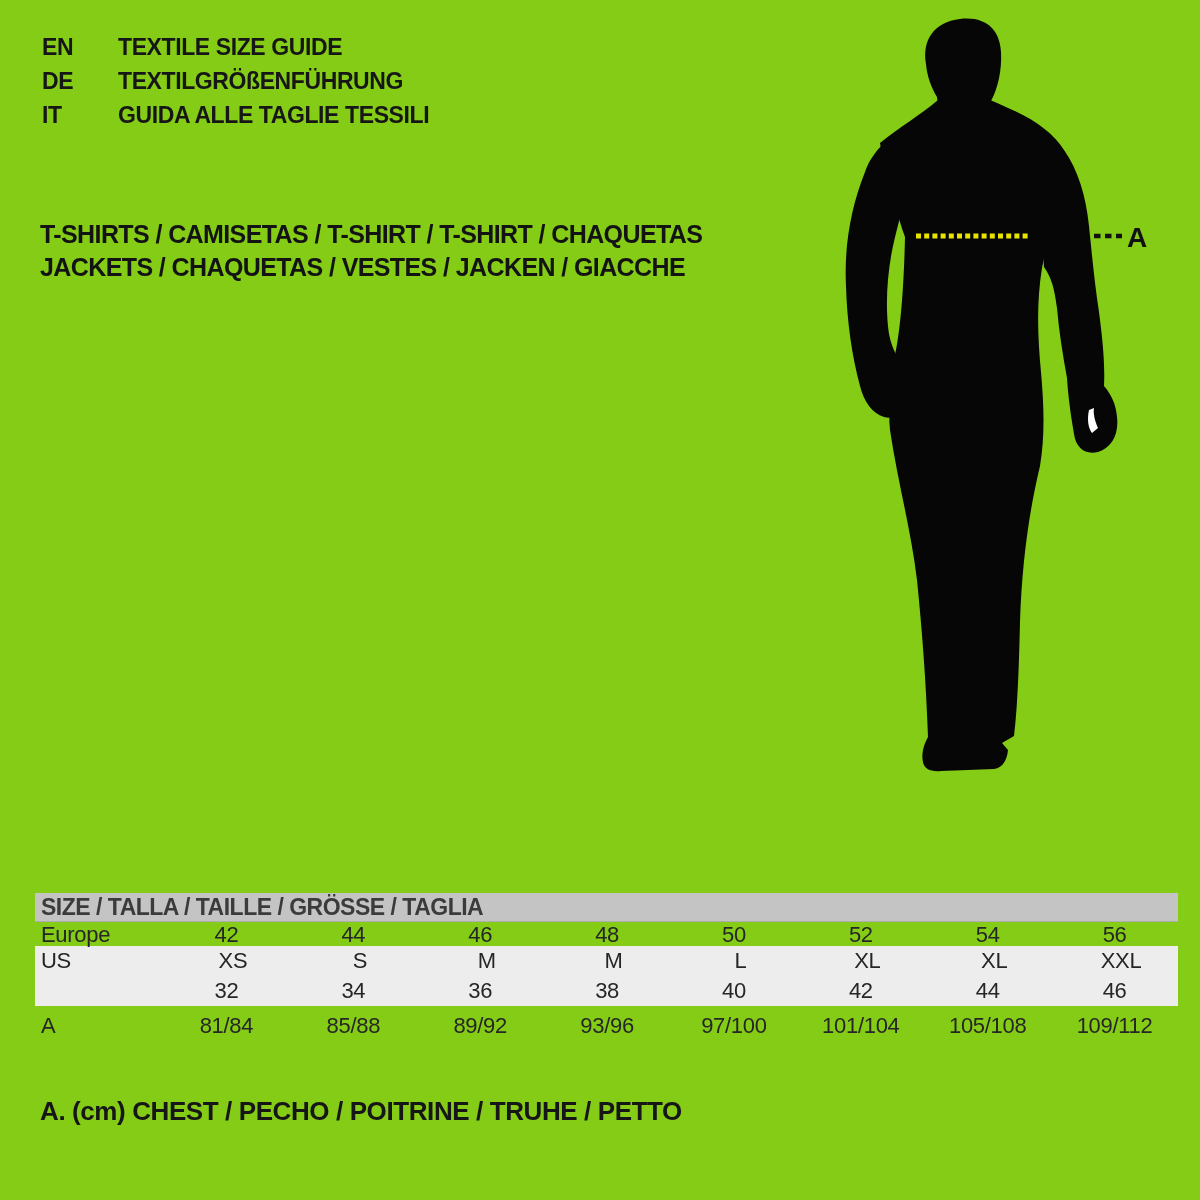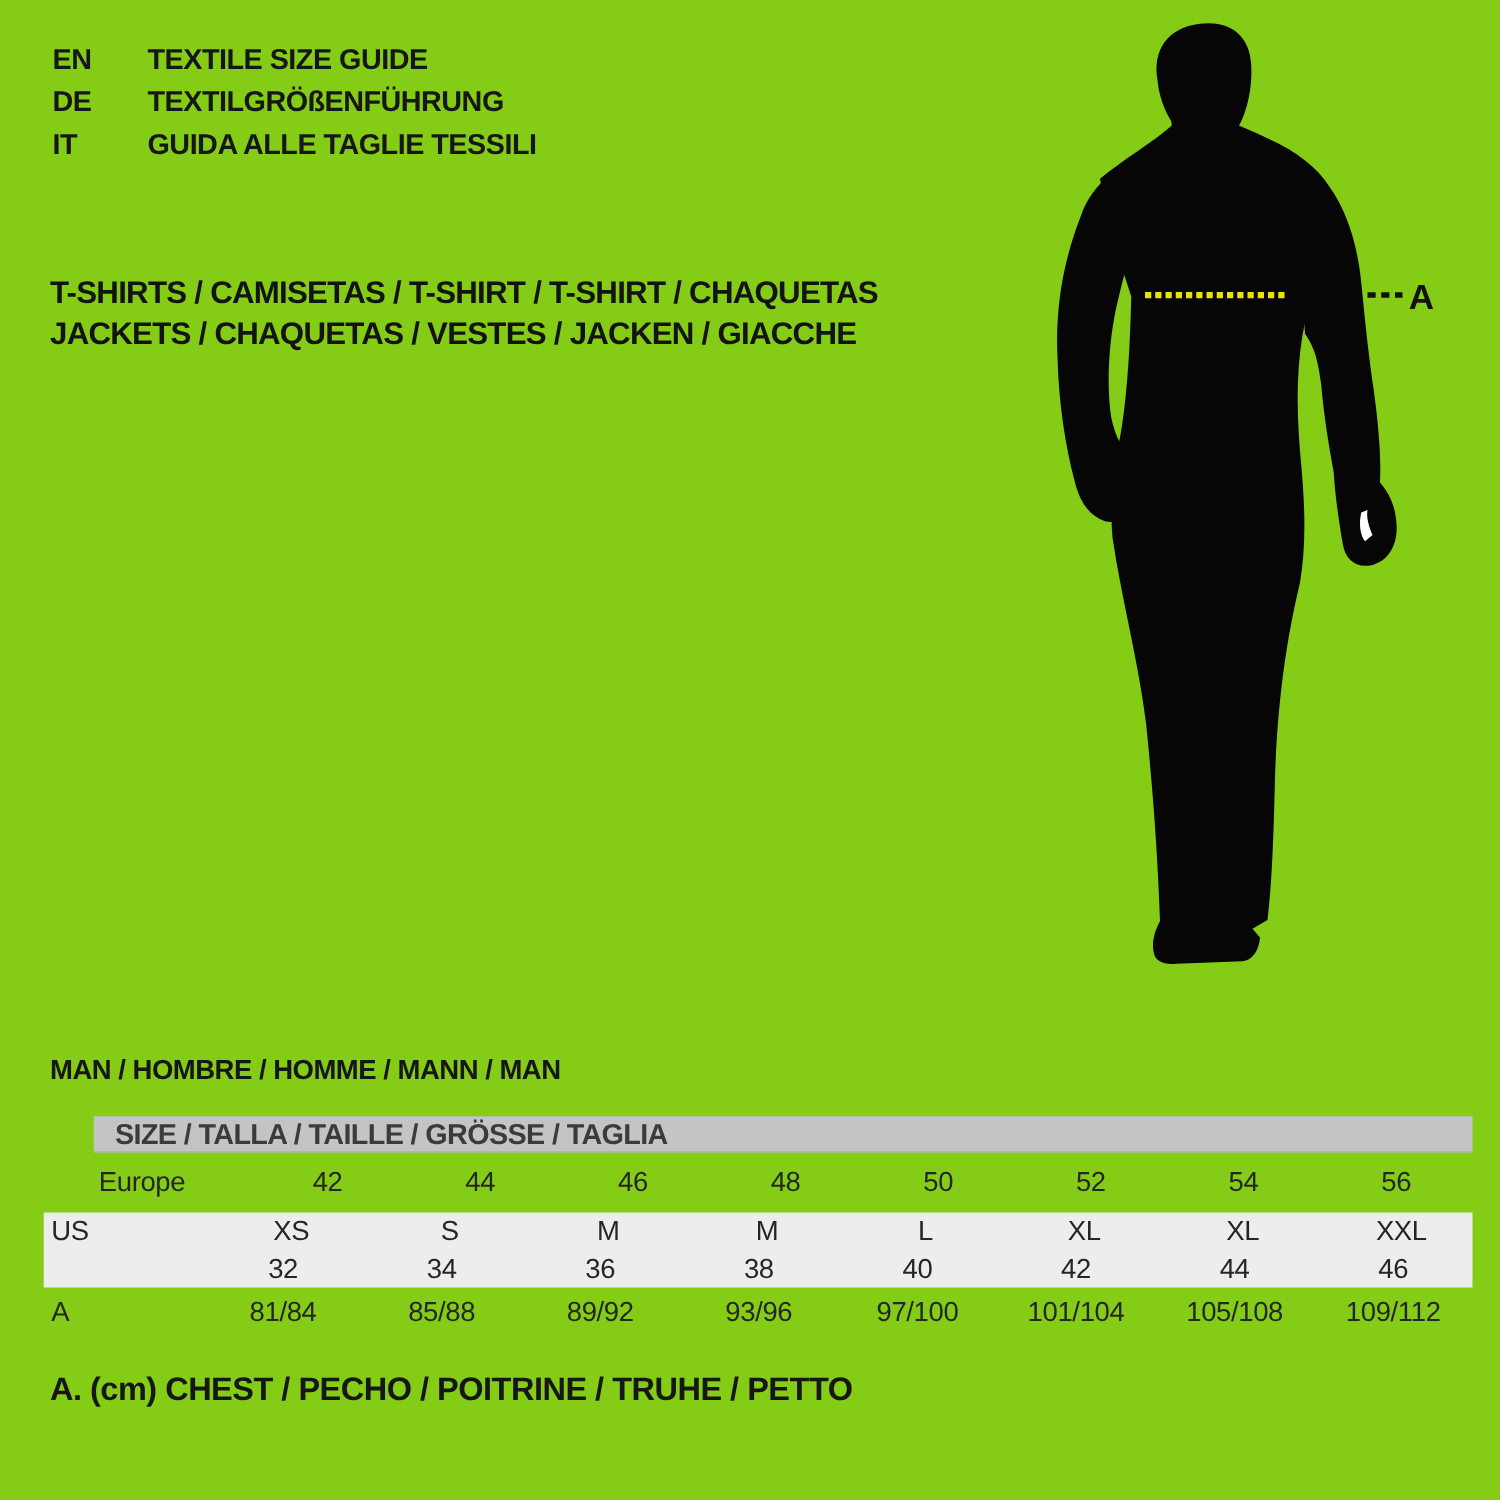--- a/index.html
+++ b/index.html
@@ -73,40 +73,39 @@
     position: absolute;
     left: 35px;
     top: 893px;
     width: 1143px;
   }
   .size-table-header {
     height: 29px;
     line-height: 29px;
     background: #c4c4c4;
     border-bottom: 1px solid #aeaeae;
-    padding-left: 17px;
+    padding-left: 6px;
     font-weight: bold;
     font-size: 23px;
     letter-spacing: -0.5px;
     color: #3b3b3b;
     white-space: nowrap;
-    margin-left: 40px;
   }
   .t-row {
     display: grid;
     grid-template-columns: 128px repeat(8, 1fr);
     align-items: center;
     font-size: 22px;
     letter-spacing: -0.3px;
     color: #262626;
   }
   .t-row.shaded { background: #ededed; }
   .t-row .t-label { padding-left: 6px; text-align: left; }
   .t-row .t-cell { text-align: center; }
-  .row-europe { height: 48px; margin-left: 38px; }
+  .row-europe { height: 24px; }
   .row-us     { height: 30px; gap: 13px; }
   .row-num    { height: 30px; }
   .row-a      { height: 40px; }
 
   
   .footnote {
     position: absolute;
     left: 40px;
     top: 1096px;
     font-weight: bold;
@@ -195,21 +194,20 @@
 
       <path fill="#ffffff" d="M 1089 410 C 1087 419 1088 428 1092 433 L 1098 428 C 1095 421 1093 414 1094 408 Z"></path>
 
       <line x1="916" y1="236" x2="1030" y2="236" stroke="#e9e300" stroke-width="5" stroke-dasharray="5 3.2"></line>
 
       <line x1="1094" y1="236" x2="1122" y2="236" stroke="#111111" stroke-width="4.5" stroke-dasharray="6.5 4.5"></line>
       <text x="1127" y="247" font-family="Liberation Sans, sans-serif" font-size="28" font-weight="bold" fill="#111111">A</text>
     </svg>
   </div>
 
-  <div class="section-title">MAN / HOMBRE / HOMME / MANN / MAN</div>
 
   <div class="size-table">
     <div class="size-table-header">SIZE / TALLA / TAILLE / GRÖSSE / TAGLIA</div>
 
     <div class="t-row row-europe">
       <span class="t-label">Europe</span>
       <span class="t-cell">42</span>
       <span class="t-cell">44</span>
       <span class="t-cell">46</span>
       <span class="t-cell">48</span>

